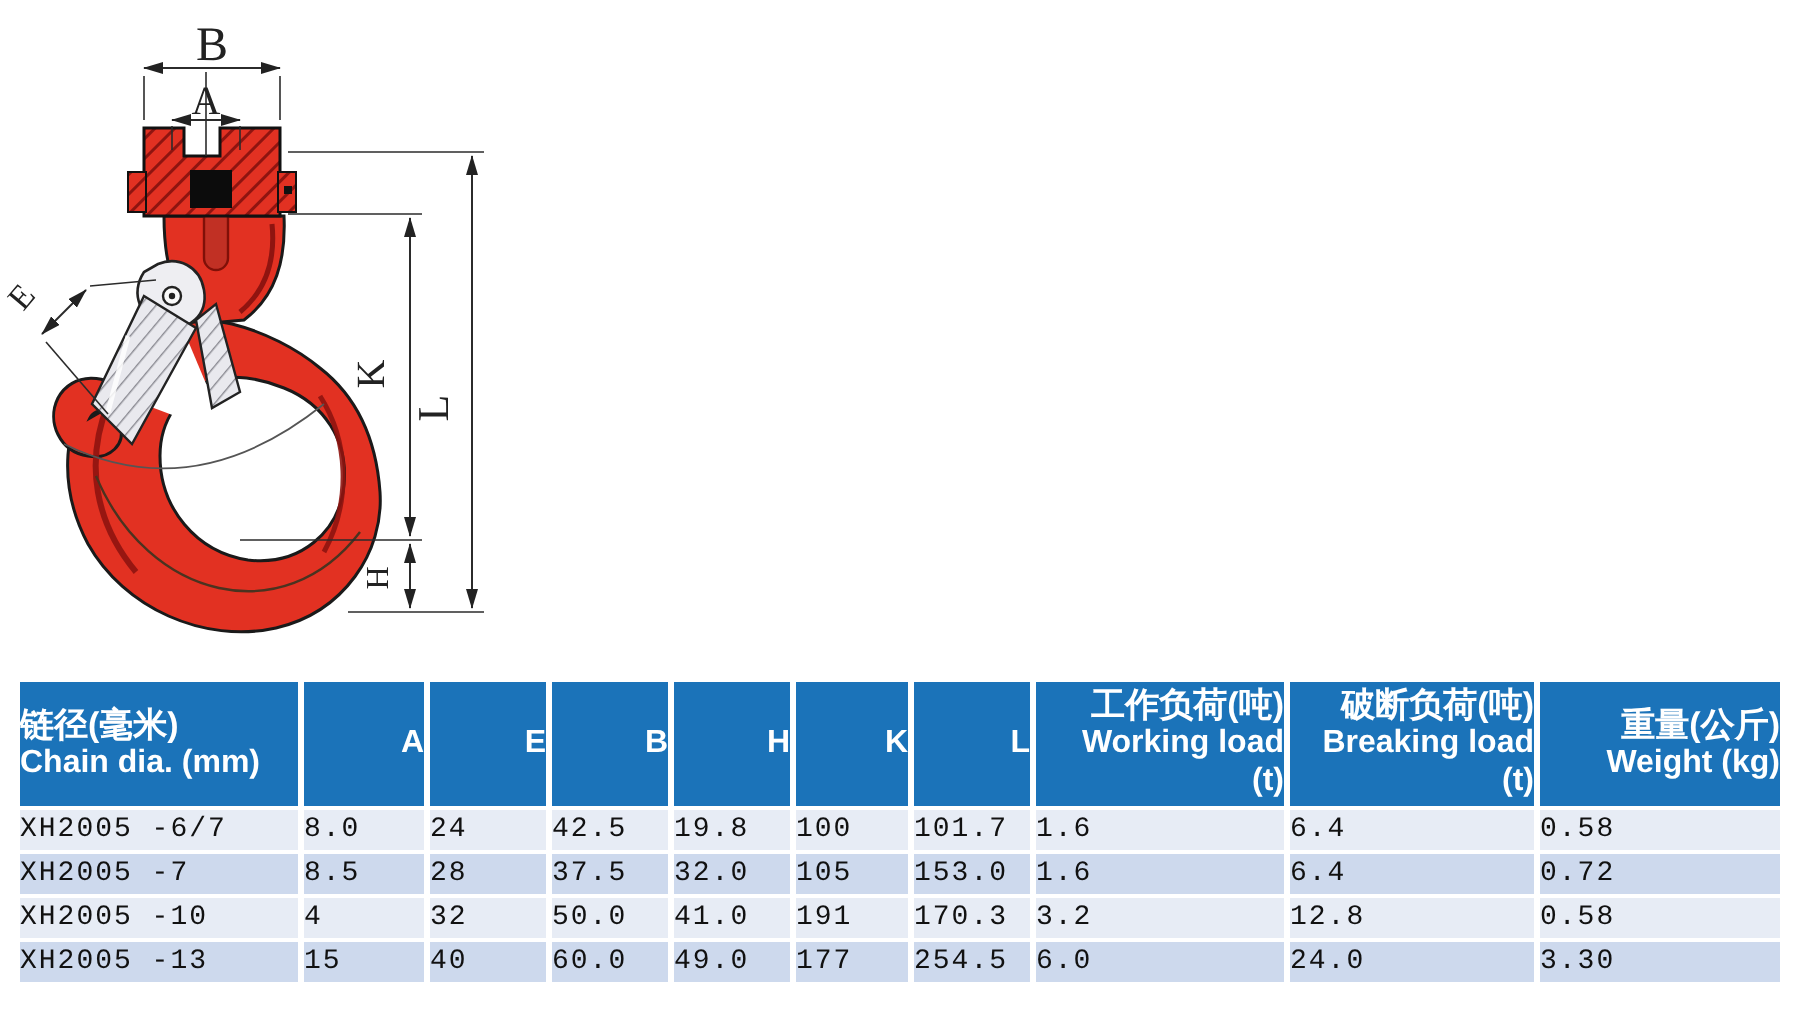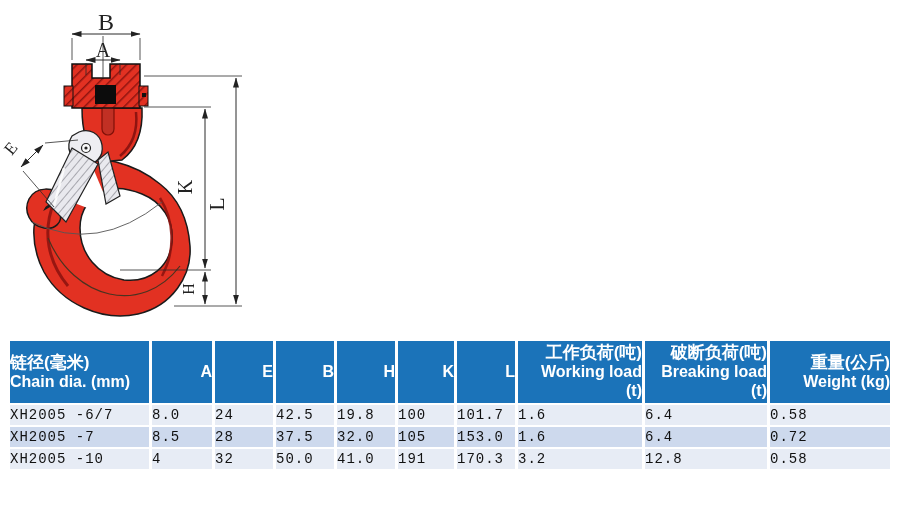--- a/index.html
+++ b/index.html
@@ -182,14 +182,26 @@
         <td>4</td>
         <td>32</td>
         <td>50.0</td>
         <td>41.0</td>
         <td>191</td>
         <td>170.3</td>
         <td>3.2</td>
         <td>12.8</td>
         <td>0.58</td>
       </tr>
+      <tr class="row-medium">
+        <td>XH2005 -13</td>
+        <td>15</td>
+        <td>40</td>
+        <td>60.0</td>
+        <td>49.0</td>
+        <td>177</td>
+        <td>254.5</td>
+        <td>6.0</td>
+        <td>24.0</td>
+        <td>3.30</td>
+      </tr>
     </tbody>
 </table>
 
 </body></html>

